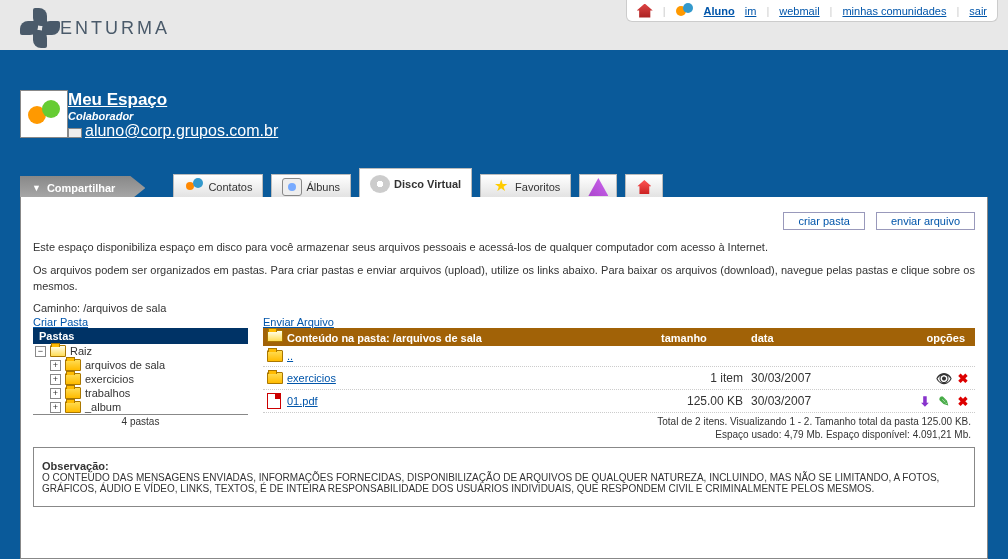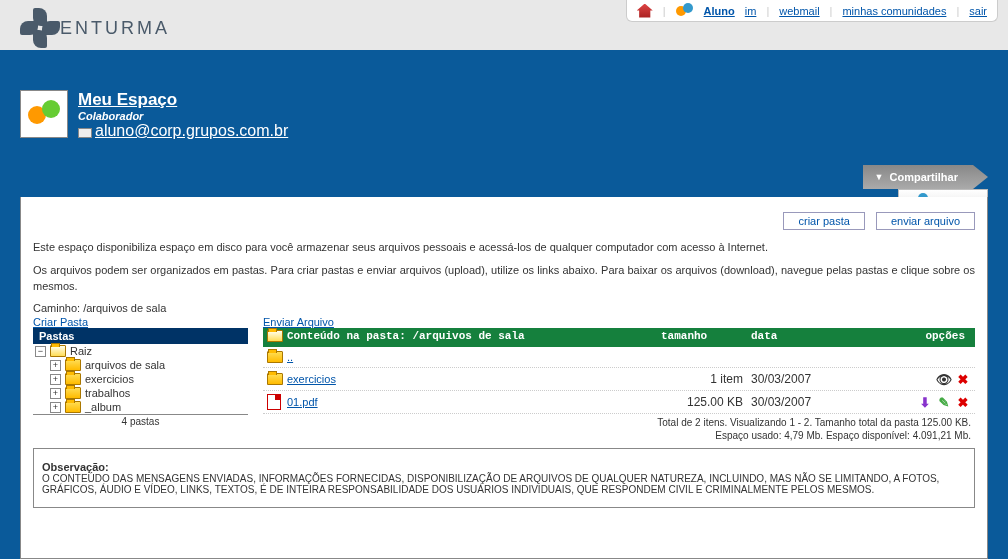--- a/index.html
+++ b/index.html
@@ -19,32 +19,32 @@
 .logo { position: absolute; left: 20px; top: 8px; display:flex; align-items:center; }
 .logo-icon { width: 40px; height: 40px; position: relative; }
 .logo-icon span{position:absolute;width:14px;height:18px;background:#4a5a6a;border-radius:2px 8px 2px 8px;}
 .logo-icon span:nth-child(1){left:13px;top:0;transform:rotate(0deg);}
 .logo-icon span:nth-child(2){left:24px;top:11px;transform:rotate(90deg);}
 .logo-icon span:nth-child(3){left:13px;top:22px;transform:rotate(180deg);}
 .logo-icon span:nth-child(4){left:2px;top:11px;transform:rotate(270deg);}
 .logo-text { font-size: 18px; letter-spacing: 3px; color:#4a5a6a; font-weight:normal; }
 
 
-.profile { position: absolute; left: 20px; top: 90px; display:flex; gap:10px; }
+.profile { position: absolute; left: 20px; top: 90px; display:flex; }
 .profile-avatar { width: 48px; height: 48px; background:#fff; border:1px solid #888; display:flex; align-items:center; justify-content:center; }
 .profile-avatar .ppl{position:relative;width:36px;height:36px;}
 .profile-avatar .ppl::before{content:"";position:absolute;left:2px;top:10px;width:18px;height:18px;border-radius:50%;background:#f90;}
 .profile-avatar .ppl::after{content:"";position:absolute;left:16px;top:4px;width:18px;height:18px;border-radius:50%;background:#6c3;}
 .profile-info h1 { font-size: 17px; font-weight:bold; text-decoration: underline; color:#fff; }
 .profile-info .role { font-size: 11px; font-style:italic; font-weight:bold; color:#fff; }
 .profile-info .email { font-size: 16px; color:#fff; text-decoration:underline; }
 .mail-icon{display:inline-block;width:14px;height:10px;background:#eee;border:1px solid #888;position:relative;vertical-align:middle;margin-right:3px;}
 
 
-.tabs { position:absolute; left:20px; top:165px; right:20px; height:35px; display:flex; align-items:flex-end;flex-direction:column; }
+.tabs { position:absolute; left:20px; top:165px; right:20px; height:35px; display:flex; align-items:flex-end; }
 .share-tab { background: linear-gradient(#888,#aaa); color:#fff; font-weight:bold; font-size:11px; padding:6px 30px 6px 12px; position:relative; height:24px; display:flex; align-items:center; clip-path: polygon(0 0, calc(100% - 15px) 0, 100% 50%, calc(100% - 15px) 100%, 0 100%); }
 .share-tab::before{content:"▼";margin-right:6px;font-size:9px;}
 .tab { background: linear-gradient(#fff,#e0e0e0); border:1px solid #bbb; padding:4px 10px; margin-left:8px; font-size:11px; display:flex; align-items:center; gap:4px; height:26px; cursor:pointer; }
 .tab.active { background:#fff; border-bottom:1px solid #fff; height:32px; font-weight:bold; }
 .tab.icon-only { padding: 4px 8px; }
 .ticon{width:20px;height:18px;display:inline-block;position:relative;}
 .ticon.contacts::before{content:"";position:absolute;left:2px;top:4px;width:8px;height:8px;border-radius:50%;background:#f80;}
 .ticon.contacts::after{content:"";position:absolute;left:9px;top:0;width:10px;height:10px;border-radius:50%;background:#39c;}
 .ticon.albuns{background:#eee;border:1px solid #888;border-radius:3px;}
 .ticon.albuns::after{content:"";position:absolute;left:5px;top:4px;width:8px;height:8px;border-radius:50%;background:#7af;}
@@ -70,21 +70,21 @@
 .tree { border:none; }
 .tree-row { display:flex; align-items:center; padding:1px 2px; font-size:11px; }
 .tree-row .expander{width:11px;height:11px;border:1px solid #888;display:inline-flex;align-items:center;justify-content:center;font-size:9px;line-height:1;margin-right:4px;cursor:pointer;}
 .tree-row .spacer{width:15px;display:inline-block;}
 .folder-icon{width:16px;height:12px;background:linear-gradient(#fd5,#fb0);border:1px solid #a70;border-radius:1px 1px 0 0;margin-right:4px;display:inline-block;position:relative;}
 .folder-icon::before{content:"";position:absolute;left:0;top:-3px;width:7px;height:3px;background:#fb0;border:1px solid #a70;border-bottom:none;}
 .folder-icon.open{background:linear-gradient(#ffe,#fd5);}
 .tree-footer{text-align:center;font-size:10px;border-top:1px solid #888;padding:1px 4px;}
 
 
-.file-header{background:#15803d;color:#fff;font-weight:bold;display:flex;padding:2px 4px;font-size:11px;align-items:flex-start;font-family:Liberation Mono, monospace;}
+.file-header{background:#a16207;color:#fff;font-weight:bold;display:flex;padding:2px 4px;font-size:11px;align-items:flex-end;}
 .file-header .fh-icon{width:20px;}
 .file-header .fh-name{flex:1;}
 .file-header .fh-size{width:90px;}
 .file-header .fh-date{width:110px;}
 .file-header .fh-opts{width:110px;text-align:right;padding-right:6px;}
 .file-row{display:flex;align-items:center;padding:3px 4px;border-bottom:1px dotted #ccc;font-size:12px;}
 .file-row .fr-icon{width:20px;display:flex;}
 .file-row .fr-name{flex:1;}
 .file-row .fr-size{width:90px;text-align:right;padding-right:8px;}
 .file-row .fr-date{width:110px;}

